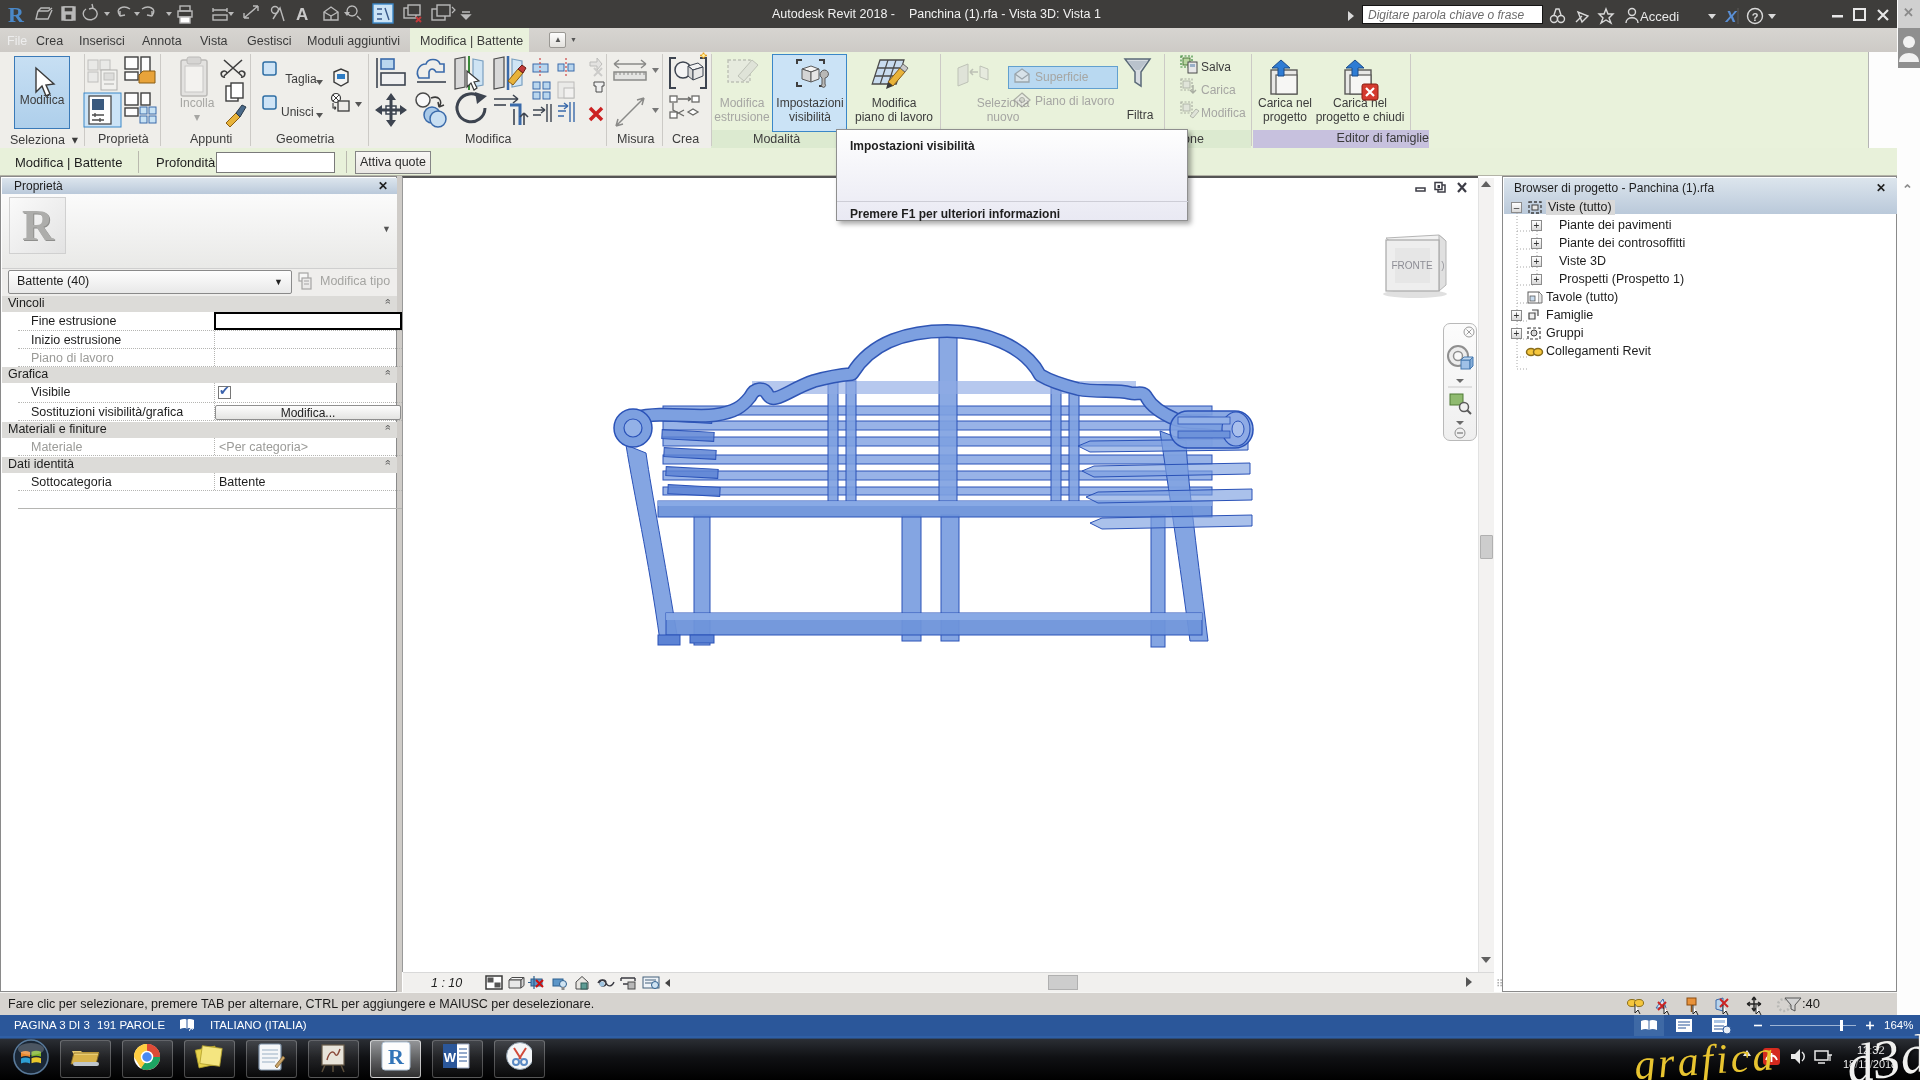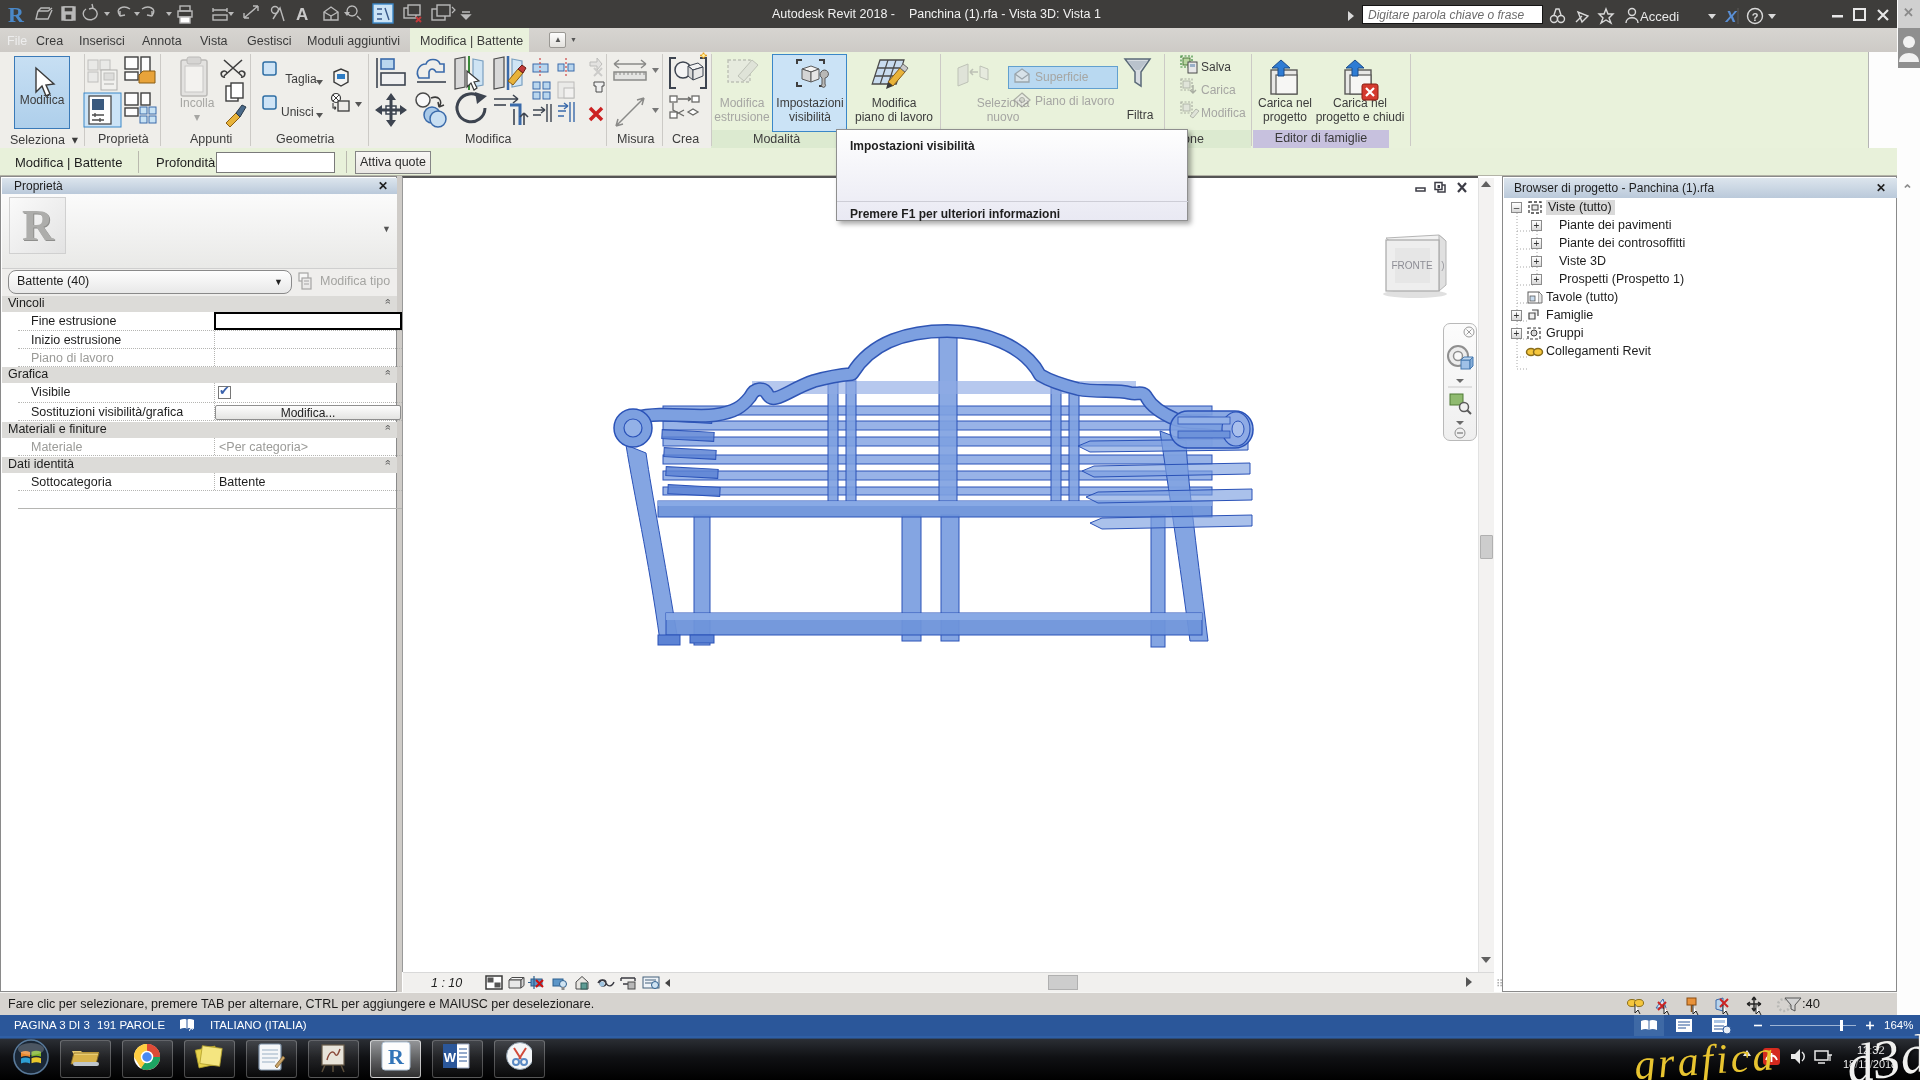--- a/index.html
+++ b/index.html
@@ -25,59 +25,59 @@
   #collapsebtn { left:549px; top:32px; width:17px; height:16px; background:linear-gradient(#fdfdfd,#e3e1dd); border:1px solid #9a9894; border-radius:2px; }
 
   
   #ribbon { left:0; top:52px; width:1897px; height:96px; background:#efeeea; }
   #ribbongreen { left:711px; top:52px; width:1157px; height:96px; background:#e9f2db; }
   #ribbonword { left:1868px; top:52px; width:29px; height:96px; background:#fdfdfd; border-left:1px solid #b5b5b5;}
   .plabel { position:absolute; top:132px; font-size:12.5px; color:#3c3c3c; }
   .psep { position:absolute; top:54px; width:1px; height:92px; background:#cccac6; }
   .btntext { position:absolute; font-size:12px; color:#3c3c3c; text-align:center; line-height:14px; }
   .graytext { color:#a6a6a3 !important; }
-  #famlabel { left:1253px; top:130px; width:136px; height:18px; background:#c7c1de; font-size:12.5px; color:#3a3a3a; text-align:center; padding-top:1px; }
+  #famlabel { left:1253px; top:130px; width:176px; height:18px; background:#c7c1de; font-size:12.5px; color:#3a3a3a; text-align:right; padding-top:1px; }
   #impbtn { left:772px; top:54px; width:75px; height:78px; background:#cbe3f6; border:1px solid #3a87c8; }
   #supbtn { left:1008px; top:66px; width:110px; height:23px; background:#b9d9f1; border:1px solid #62a0cf; }
 
   
   #optionbar { left:0; top:148px; width:1897px; height:28px; background:#e8f1da; border-bottom:1px solid #b3b3a6; }
   #optionbar .sep { position:absolute; top:3px; width:1px; height:22px; background:#b9b9ae; }
   #depthinput { position:absolute; left:216px; top:4px; width:119px; height:21px; background:#fff; border:1px solid #7a7a7a; }
   #attivaquote { position:absolute; left:355px; top:3px; width:76px; height:23px; background:linear-gradient(#f8f7f5,#e9e7e3); border:1px solid #858585; font-size:12.5px; color:#2a2a2a; text-align:center; padding-top:3px; }
 
   
   #proppanel { left:0; top:176px; width:402px; height:816px; background:#cfccc8; }
   #propinner { position:absolute; left:0; top:0; width:397px; height:816px; background:#fff; border:1px solid #8a8a8a; }
   #proptitle { position:absolute; left:1px; top:1px; width:395px; height:16px; background:linear-gradient(#dce5ed,#bac9da); font-size:12px; color:#1e1e1e; padding:1px 0 0 12px; }
   #propprev { position:absolute; left:1px; top:17px; width:395px; height:75px; background:linear-gradient(#fbfbfb,#e9e9e7); border-bottom:1px solid #cfcfcf; }
   #rlogo { position:absolute; left:7px; top:3px; width:57px; height:57px; background:linear-gradient(135deg,#fafafa,#e3e3e3); border:1px solid #d0d0d0; }
   #typesel { position:absolute; left:1px; top:92px; width:395px; height:27px; background:#efeeec; }
-  #typecombo { position:absolute; left:6px; top:1px; width:284px; height:24px; background:linear-gradient(#fefefe,#e8e8e8); border:1px solid #8a8a8a; border-radius:8px; font-size:12.5px; color:#1c1c1c; padding:3px 0 0 8px; }
+  #typecombo { position:absolute; left:6px; top:1px; width:284px; height:24px; background:linear-gradient(#fefefe,#e8e8e8); border:1px solid #8a8a8a; border-radius:2px; font-size:12.5px; color:#1c1c1c; padding:3px 0 0 8px; }
   .hdr { position:absolute; left:1px; width:395px; height:16px; background:#dcdbd8; color:#1c1c1c; font-size:12.5px; padding:0 0 0 6px; }
   .chev { position:absolute; right:7px; top:1px; font-size:10px; color:#555; letter-spacing:-2px; transform:rotate(-90deg); }
   .prow { position:absolute; left:17px; width:426px; height:18px; font-size:12.5px; color:#1c1c1c; border-bottom:1px dotted #b5b5b2; }
   .prow .c2 { position:absolute; left:196px; top:0; width:188px; height:100%; border-left:1px dotted #b5b5b2; }
   .prow .c3 { position:absolute; left:384px; top:0; width:11px; height:100%; border-left:1px dotted #b5b5b2; }
   .plbl { position:absolute; left:13px; top:2px; white-space:nowrap; }
   .gray { color:#9b9b98; }
   .mbtn { position:absolute; left:385px; top:2px; width:9px; height:14px; background:linear-gradient(#f5f5f5,#dcdcdc); border:1px solid #9a9a9a; }
   #propfooter { position:absolute; left:1px; top:786px; width:395px; height:29px; background:#f1f0ee; border-top:1px solid #cbcbcb; }
   #applybtn { position:absolute; left:320px; top:4px; width:74px; height:21px; background:linear-gradient(#fbfbfa,#e8e7e5); border:1px solid #b4b4b4; border-radius:2px; color:#9a9a97; font-size:12.5px; text-align:center; padding-top:3px; }
 
   
   #canvas { left:402px; top:176px; width:1076px; height:796px; background:#fff; border-top:2px solid #555; border-left:1px solid #999; }
   #vscroll { left:1478px; top:178px; width:16px; height:794px; background:#f3f2f1; border-left:1px solid #e2e2e2; }
   #vthumb { left:1480px; top:535px; width:13px; height:24px; background:#cdcdcd; border:1px solid #b0b0b0; border-radius:1px; }
   #viewbar { left:403px; top:972px; width:1091px; height:20px; background:#f1f0ee; border-top:1px solid #d9d9d9; }
   #hthumb { position:absolute; left:645px; top:2px; width:30px; height:15px; background:#cdcdcd; border:1px solid #b0b0b0; }
 
   
   #browser { left:1502px; top:176px; width:395px; height:816px; background:#fff; border:1px solid #8a8a8a; }
-  #brtitle { position:absolute; left:1px; top:1px; width:393px; height:20px; background:linear-gradient(#dce5ed,#bac9da); font-size:12px; color:#1e1e1e; padding:3px 0 0 10px; }
+  #brtitle { position:absolute; left:1px; top:1px; width:393px; height:36px; background:linear-gradient(#dce5ed,#bac9da); font-size:12px; color:#1e1e1e; padding:3px 0 0 10px; }
   .trow { position:absolute; font-size:12.5px; color:#1c1c1c; white-space:nowrap; }
   .pm { position:absolute; width:11px; height:11px; background:linear-gradient(#fff,#d8d8d8); border:1px solid #8b8b8b; font-size:10px; line-height:9px; text-align:center; color:#333; }
 
   
   #tooltip { left:836px; top:129px; width:352px; height:92px; background:linear-gradient(#fefefe,#e9e9f3); border:1px solid #8f8f8f; box-shadow:3px 3px 5px rgba(0,0,0,0.35); font-size:12.5px; color:#1e1e1e; }
 
   
   #statusbar { left:0; top:992px; width:1897px; height:23px; background:#d6d3cf; border-top:1px solid #f5f5f3; font-size:12.5px; color:#1a1a1a; }
 
   

